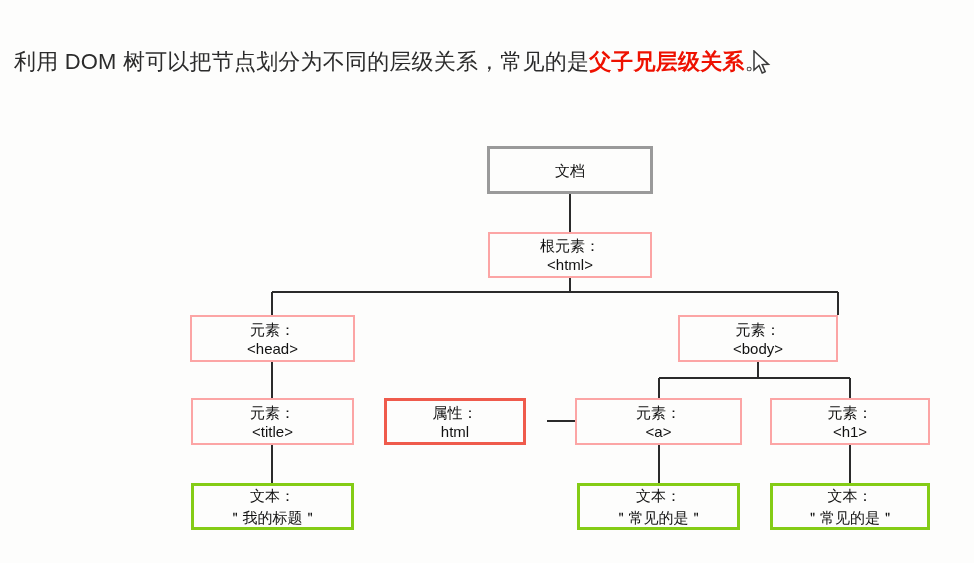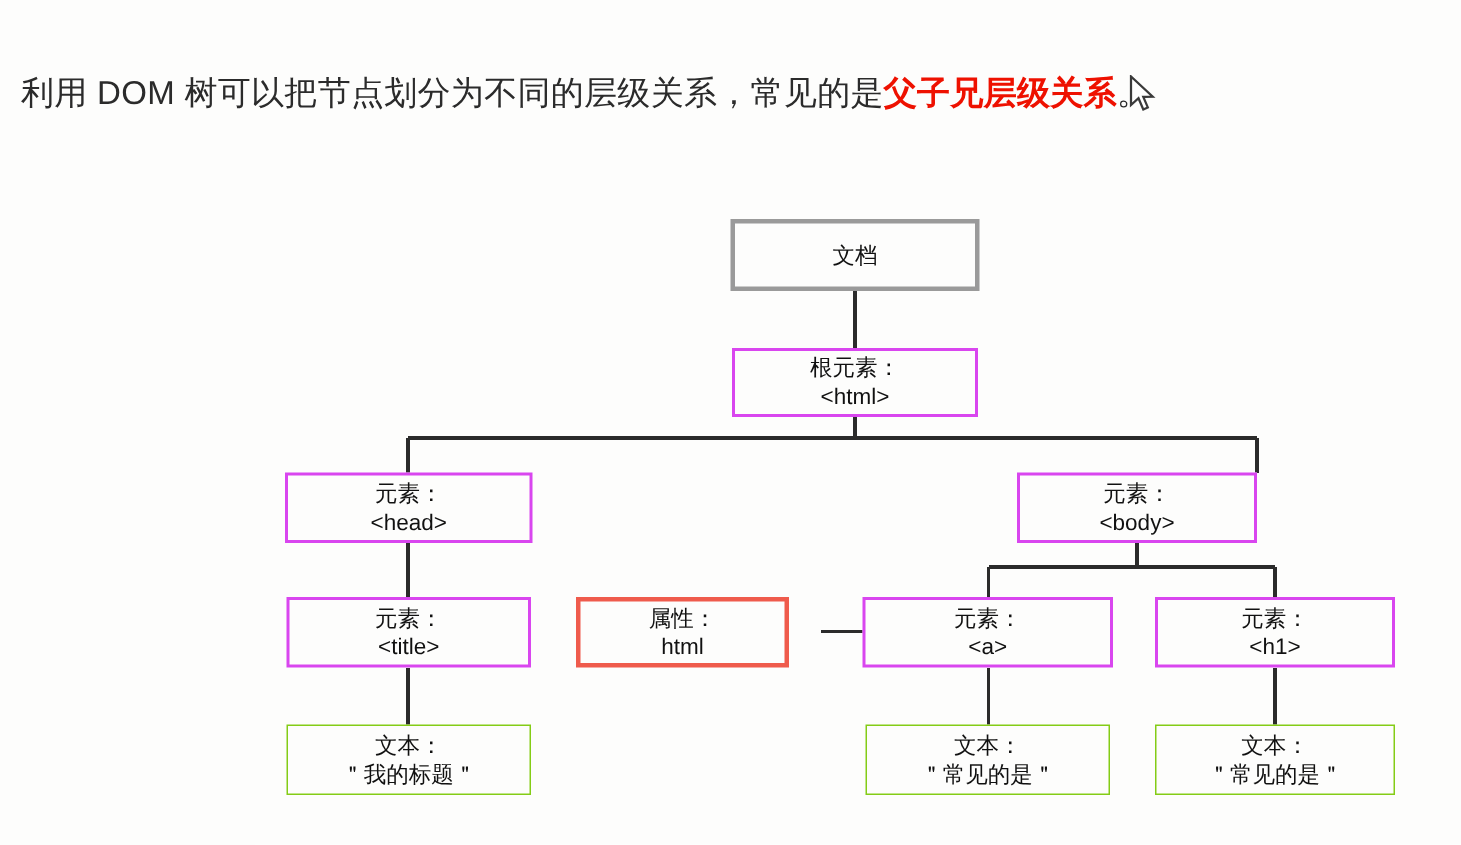--- a/index.html
+++ b/index.html
@@ -70,23 +70,23 @@
     text-align: center;
     color: #111111;
     font-size: 15px;
     line-height: 19px;
     white-space: nowrap;
   }
   .node .l1 { display: block; }
   .node .l2 { display: block; }
 
   .node.gray   { border: 3px solid #9a9a9a; }
-  .node.black  { border: 2px solid #d946ef; }
+  .node.black  { border: 2px solid #fca5a5; }
   .node.red    { border: 3px solid #ef5b4c; }
-  .node.blue   { border: 1px solid #84cc16; }
+  .node.blue   { border: 3px solid #84cc16; justify-content: space-between; }
 
   
   #n-document { left: 487px; top: 146px; width: 166px; height: 48px; justify-content: center; }
   #n-html     { left: 488px; top: 232px; width: 164px; height: 46px; }
   #n-head     { left: 190px; top: 315px; width: 165px; height: 47px; }
   #n-body     { left: 678px; top: 315px; width: 160px; height: 47px; }
   #n-title    { left: 191px; top: 398px; width: 163px; height: 47px; }
   #n-attr     { left: 384px; top: 398px; width: 142px; height: 47px; }
   #n-a        { left: 575px; top: 398px; width: 167px; height: 47px; }
   #n-h1       { left: 770px; top: 398px; width: 160px; height: 47px; }

